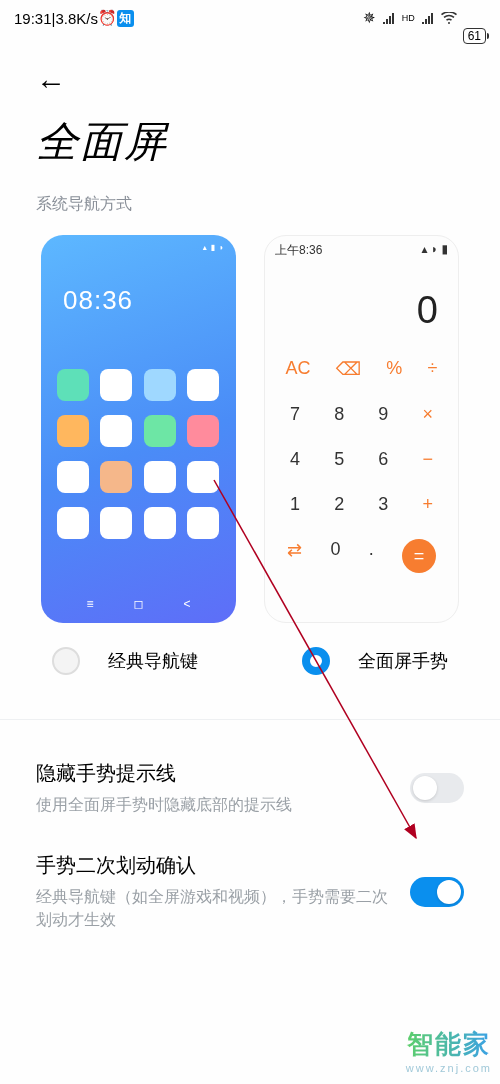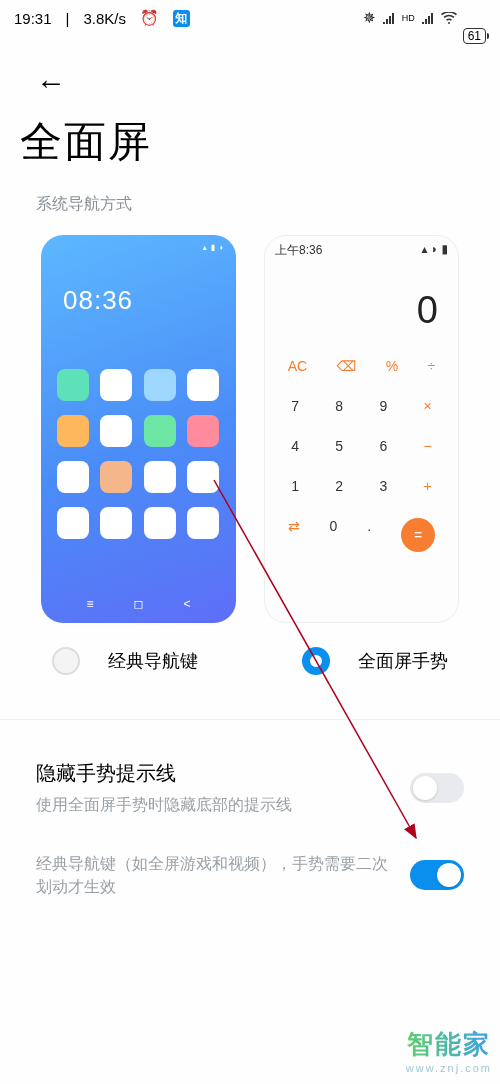--- a/index.html
+++ b/index.html
@@ -13,21 +13,21 @@
     }
     .status-bar {
       display: flex;
       justify-content: space-between;
       align-items: center;
       padding: 4px 14px 0;
       height: 32px;
       font-size: 15px;
       font-weight: 500;
     }
-    .status-left { display: flex; align-items: center; gap: 14px; }
+    .status-left { display: flex; align-items: center; gap: 0; }
     .status-right { display: flex; align-items: center; gap: 6px; }
     .zhi-badge {
       background: #0a8fee;
       color: #fff;
       font-size: 12px;
       width: 17px; height: 17px;
       display: inline-flex;
       align-items: center; justify-content: center;
       border-radius: 3px;
       font-weight: bold;
@@ -52,22 +52,23 @@
     .back-btn {
       padding: 30px 30px 10px 36px;
     }
     .back-arrow {
       font-size: 30px;
       font-weight: 300;
     }
     .page-title {
       font-size: 42px;
       font-weight: 500;
-      padding: 8px 20px 24px;
+      padding: 8px 36px 24px;
       letter-spacing: 2px;
+      font-style: italic;
     }
     .section-label {
       color: #8a9099;
       font-size: 16px;
       padding: 0 36px 20px;
     }
     .previews {
       display: flex;
       gap: 28px;
       padding: 0 36px;
@@ -135,21 +136,21 @@
       font-size: 38px;
       color: #222;
       text-align: right;
       padding: 24px 20px 14px;
       font-weight: 300;
     }
     .pg-row {
       display: flex;
       justify-content: space-around;
       padding: 12px 8px;
-      font-size: 14px;
+      font-size: 18px;
     }
     .pg-op { color: #f77d30; }
     .pg-num { color: #333; }
     .pg-eq {
       width: 34px; height: 34px;
       background: #f77d30;
       color: #fff;
       border-radius: 50%;
       display: flex; align-items: center; justify-content: center;
     }
@@ -376,20 +377,21 @@
     <div class="setting-title">隐藏手势提示线</div>
     <div class="setting-desc">使用全面屏手势时隐藏底部的提示线</div>
   </div>
   <div class="toggle off">
     <div class="toggle-knob"></div>
   </div>
 </div>
 
 <div class="setting-row">
   <div class="setting-text">
+    <div class="setting-title">手势二次划动确认</div>
     <div class="setting-desc">经典导航键（如全屏游戏和视频），手势需要二次划动才生效</div>
   </div>
   <div class="toggle on">
     <div class="toggle-knob"></div>
   </div>
 </div>
 
 <svg class="arrow-line" width="500" height="1084">
   <defs>
     <marker id="ah" markerWidth="10" markerHeight="8" refX="9" refY="4" orient="auto">

